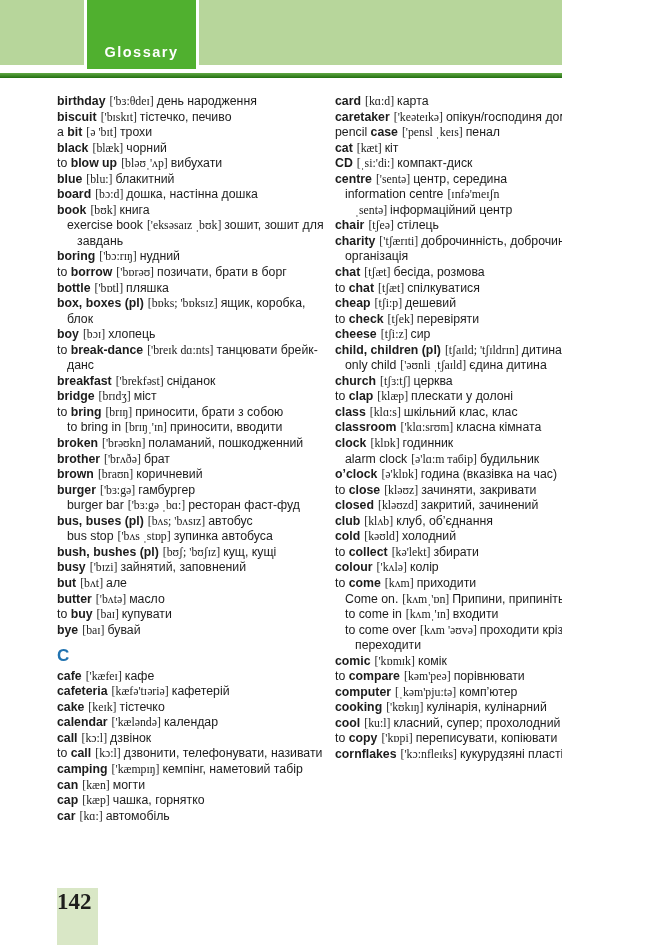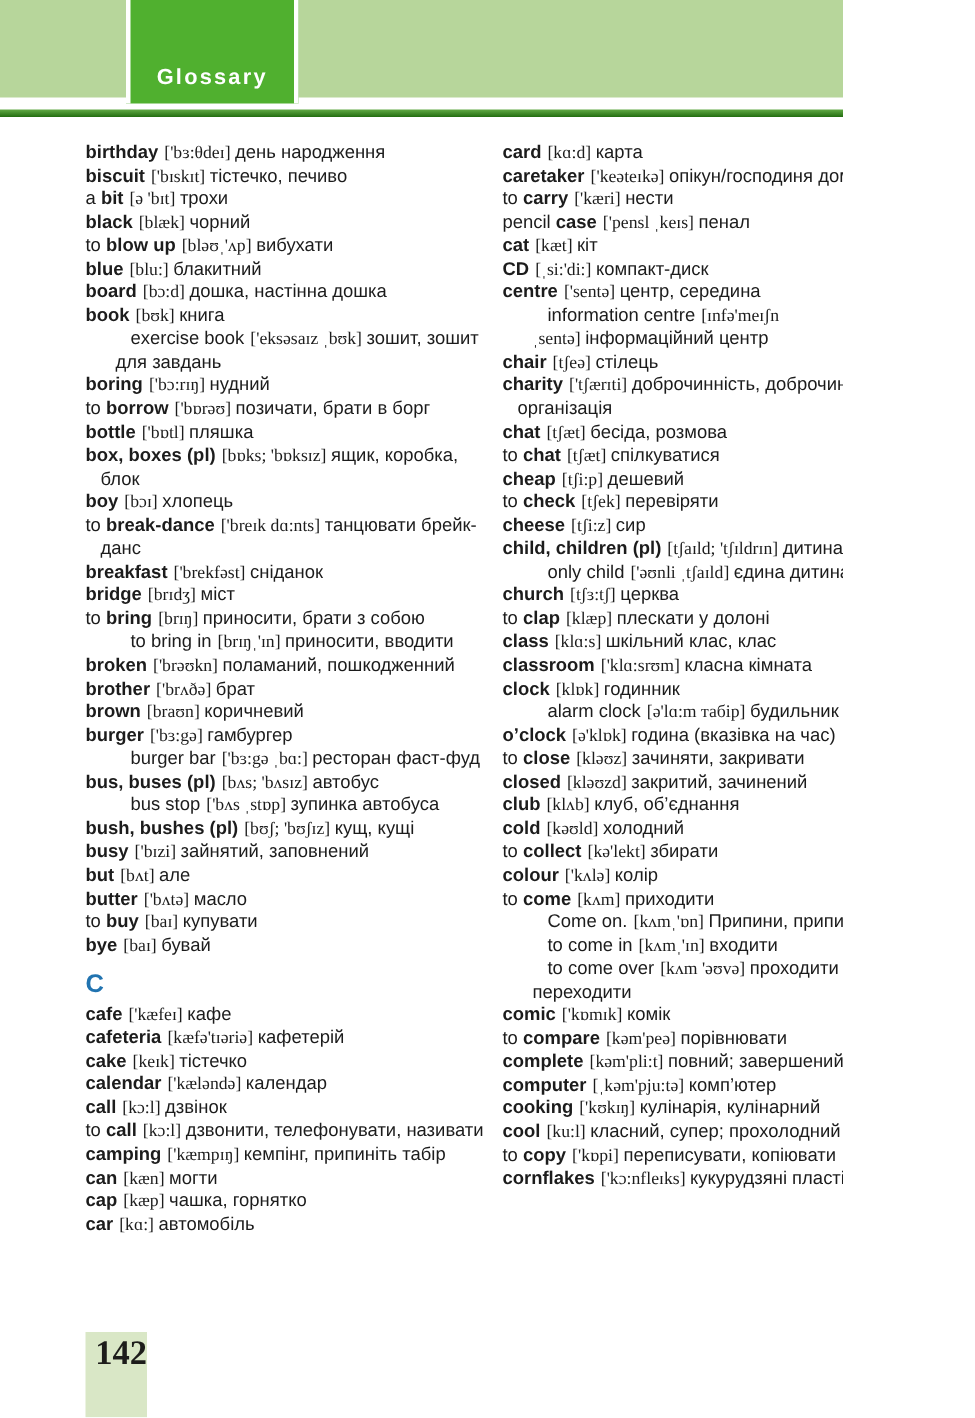--- a/index.html
+++ b/index.html
@@ -16,30 +16,30 @@
         background:linear-gradient(#62aa45,#226d10);}
 
   
   .col{position:absolute;top:94px;font-size:12.3px;line-height:15.55px;}
   .col-left{left:57px;width:268px;}
   .col-right{left:335px;width:288px;}
 
   .entry{padding-left:10px;text-indent:-10px;}
   .entry.sub{padding-left:20px;}
   .word{font-weight:bold;}
-  .entry.sub .word{font-weight:normal;margin-left:20px;}
+  .entry.sub .word{font-weight:normal;}
   .pre{font-weight:normal;}
   .trans{font-family:"Liberation Serif",serif;font-size:11.8px;margin:0 3px 0 4px;}
   .section-letter{color:#2173b0;font-weight:bold;font-size:17px;margin:10px 0 5px 0;
                   padding-left:0;text-indent:0;}
 
   
   .page-box{position:absolute;left:57px;top:888px;width:41px;height:57px;background:#d9e7c6;}
   .page-num{font-family:"Liberation Serif",serif;font-weight:bold;font-size:23px;
-            color:#1d1d1b;text-align:right;margin-top:1px;}
+            color:#1d1d1b;text-align:left;margin-top:1px;}
 </style>
 </head>
 <body>
 
 <div id="page">
   <div class="top-band"></div>
   <div class="tab">
     <div class="tab-label">Glossary</div>
   </div>
   <div class="rule"></div>
@@ -77,29 +77,28 @@
       <div class="entry"><span class="word">butter</span><span class="trans">['bʌtə]</span><span class="def">масло</span></div>
       <div class="entry"><span class="pre">to </span><span class="word">buy</span><span class="trans">[baɪ]</span><span class="def">купувати</span></div>
       <div class="entry"><span class="word">bye</span><span class="trans">[baɪ]</span><span class="def">бувай</span></div>
       <div class="section-letter">C</div>
       <div class="entry"><span class="word">cafe</span><span class="trans">['kæfeɪ]</span><span class="def">кафе</span></div>
       <div class="entry"><span class="word">cafeteria</span><span class="trans">[kæfə'tɪəriə]</span><span class="def">кафетерій</span></div>
       <div class="entry"><span class="word">cake</span><span class="trans">[keɪk]</span><span class="def">тістечко</span></div>
       <div class="entry"><span class="word">calendar</span><span class="trans">['kæləndə]</span><span class="def">календар</span></div>
       <div class="entry"><span class="word">call</span><span class="trans">[kɔ:l]</span><span class="def">дзвінок</span></div>
       <div class="entry"><span class="pre">to </span><span class="word">call</span><span class="trans">[kɔ:l]</span><span class="def">дзвонити, телефонувати, називати</span></div>
-      <div class="entry"><span class="word">camping</span><span class="trans">['kæmpɪŋ]</span><span class="def">кемпінг, припиніть табір</span></div>
+      <div class="entry"><span class="word">camping</span><span class="trans">['kæmpɪŋ]</span><span class="def">кемпінг, наметовий табір</span></div>
       <div class="entry"><span class="word">can</span><span class="trans">[kæn]</span><span class="def">могти</span></div>
       <div class="entry"><span class="word">cap</span><span class="trans">[kæp]</span><span class="def">чашка, горнятко</span></div>
       <div class="entry"><span class="word">car</span><span class="trans">[kɑ:]</span><span class="def">автомобіль</span></div>
     </div>
   <div class="col col-right" id="col-right">
       <div class="entry"><span class="word">card</span><span class="trans">[kɑ:d]</span><span class="def">карта</span></div>
       <div class="entry"><span class="word">caretaker</span><span class="trans">['keəteɪkə]</span><span class="def">опікун/господиня дому</span></div>
-      <div class="entry"><span class="pre">to </span><span class="word">carry</span><span class="trans">['kæri]</span><span class="def">нести</span></div>
       <div class="entry"><span class="pre">pencil </span><span class="word">case</span><span class="trans">['pensl ˌkeɪs]</span><span class="def">пенал</span></div>
       <div class="entry"><span class="word">cat</span><span class="trans">[kæt]</span><span class="def">кіт</span></div>
       <div class="entry"><span class="word">CD</span><span class="trans">[ˌsi:'di:]</span><span class="def">компакт-диск</span></div>
       <div class="entry"><span class="word">centre</span><span class="trans">['sentə]</span><span class="def">центр, середина</span></div>
       <div class="entry sub"><span class="word">information centre</span><span class="trans">[ɪnfə'meɪʃn ˌsentə]</span><span class="def">інформаційний центр</span></div>
       <div class="entry"><span class="word">chair</span><span class="trans">[tʃeə]</span><span class="def">стілець</span></div>
       <div class="entry"><span class="word">charity</span><span class="trans">['tʃærɪti]</span><span class="def">доброчинність, доброчинна організація</span></div>
       <div class="entry"><span class="word">chat</span><span class="trans">[tʃæt]</span><span class="def">бесіда, розмова</span></div>
       <div class="entry"><span class="pre">to </span><span class="word">chat</span><span class="trans">[tʃæt]</span><span class="def">спілкуватися</span></div>
       <div class="entry"><span class="word">cheap</span><span class="trans">[tʃi:p]</span><span class="def">дешевий</span></div>
@@ -119,21 +118,20 @@
       <div class="entry"><span class="word">club</span><span class="trans">[klʌb]</span><span class="def">клуб, об’єднання</span></div>
       <div class="entry"><span class="word">cold</span><span class="trans">[kəʊld]</span><span class="def">холодний</span></div>
       <div class="entry"><span class="pre">to </span><span class="word">collect</span><span class="trans">[kə'lekt]</span><span class="def">збирати</span></div>
       <div class="entry"><span class="word">colour</span><span class="trans">['kʌlə]</span><span class="def">колір</span></div>
       <div class="entry"><span class="pre">to </span><span class="word">come</span><span class="trans">[kʌm]</span><span class="def">приходити</span></div>
       <div class="entry sub"><span class="word">Come on.</span><span class="trans">[kʌmˌ'ɒn]</span><span class="def">Припини, припиніть</span></div>
       <div class="entry sub"><span class="word">to come in</span><span class="trans">[kʌmˌ'ɪn]</span><span class="def">входити</span></div>
       <div class="entry sub"><span class="word">to come over</span><span class="trans">[kʌm 'əʊvə]</span><span class="def">проходити крізь; переходити</span></div>
       <div class="entry"><span class="word">comic</span><span class="trans">['kɒmɪk]</span><span class="def">комік</span></div>
       <div class="entry"><span class="pre">to </span><span class="word">compare</span><span class="trans">[kəm'peə]</span><span class="def">порівнювати</span></div>
-      <div class="entry"><span class="word">complete</span><span class="trans">[kəm'pli:t]</span><span class="def">повний; завершений</span></div>
       <div class="entry"><span class="word">computer</span><span class="trans">[ˌkəm'pju:tə]</span><span class="def">комп’ютер</span></div>
       <div class="entry"><span class="word">cooking</span><span class="trans">['kʊkɪŋ]</span><span class="def">кулінарія, кулінарний</span></div>
       <div class="entry"><span class="word">cool</span><span class="trans">[ku:l]</span><span class="def">класний, супер; прохолодний</span></div>
       <div class="entry"><span class="pre">to </span><span class="word">copy</span><span class="trans">['kɒpi]</span><span class="def">переписувати, копіювати</span></div>
       <div class="entry"><span class="word">cornflakes</span><span class="trans">['kɔ:nfleɪks]</span><span class="def">кукурудзяні пластівці</span></div>
     </div>
 
   <div class="page-box">
     <div class="page-num">142</div>
   </div>

